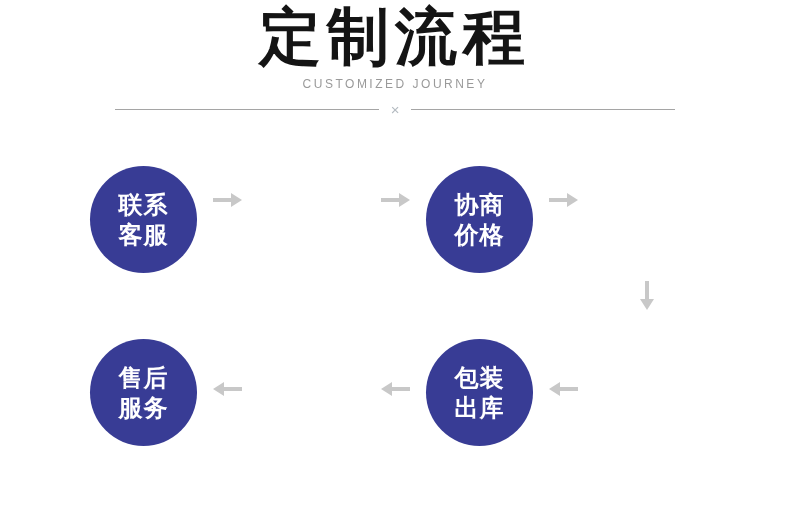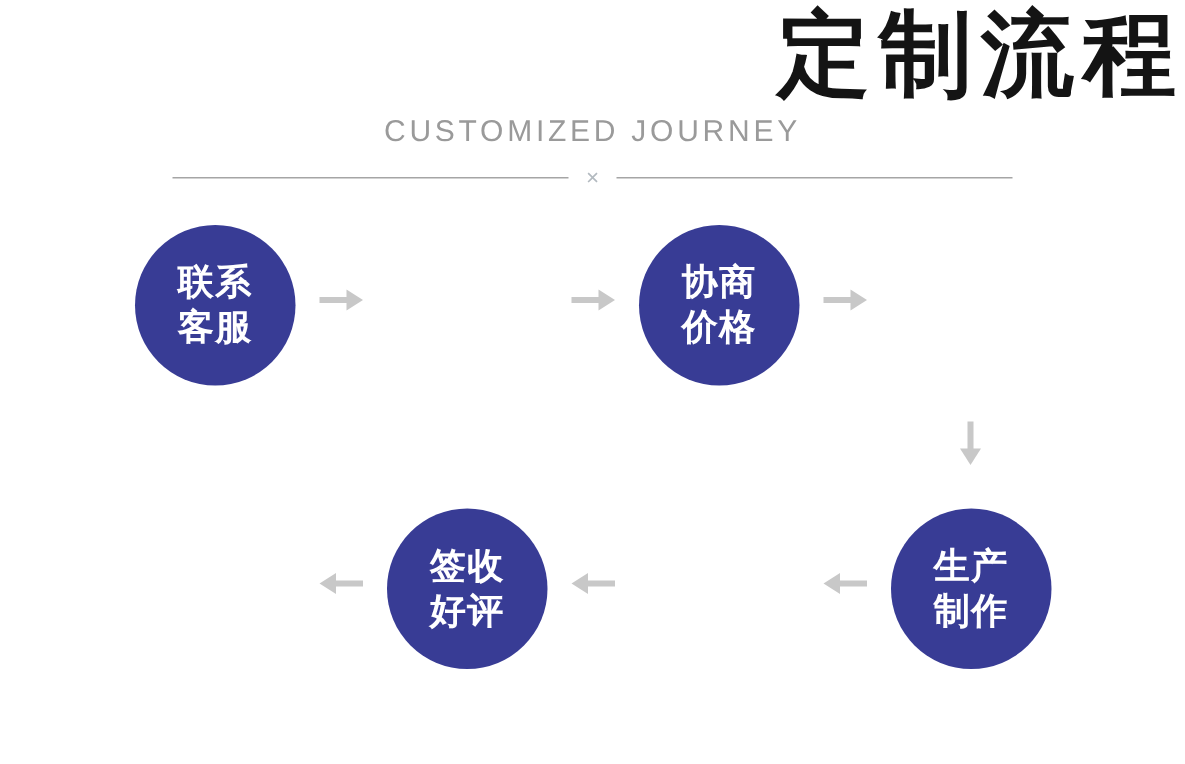--- a/index.html
+++ b/index.html
@@ -19,32 +19,32 @@
     position: relative;
     width: 790px;
     height: 509px;
     background: #ffffff;
     overflow: hidden;
   }
 
   .title {
     margin: 0;
     padding-top: 2px;
-    text-align: right;
+    text-align: center;
     font-size: 62px;
     line-height: 70px;
     font-weight: 900;
     letter-spacing: 6px;
     color: var(--title-text);
   }
 
   .subtitle {
     margin-top: 5px;
     text-align: center;
-    font-size: 20px;
+    font-size: 12px;
     letter-spacing: 2.5px;
     color: var(--subtitle-text);
   }
 
   .divider {
     width: 560px;
     margin: 11px auto 0;
     display: flex;
     align-items: center;
     gap: 12px;
@@ -70,21 +70,21 @@
     display: flex;
     flex-direction: column;
     align-items: center;
     justify-content: center;
     font-size: 24px;
     line-height: 30px;
     font-weight: bold;
     letter-spacing: 1px;
     text-align: center;
   }
-  .row1 { top: 150px; }
+  .row1 { top: 166px; }
   .row2 { top: 339px; }
   .col1 { left: 90px; }
   .col2 { left: 258px; }
   .col3 { left: 426px; justify-content: center; }
   .col4 { left: 594px; }
 
   .arrow { position: absolute; }
 
   .arrow-r { width: 29px; height: 14px; }
   .arrow-r .stem {
@@ -165,34 +165,34 @@
   <div class="arrow arrow-r ar1 ag3">
     <span class="stem"></span>
       <span class="head"></span>
   </div>
 
   <div class="arrow arrow-d adown">
     <span class="stem"></span>
       <span class="head"></span>
   </div>
 
+  <div class="circle row2 col1">
+    <span>售后</span>
+    <span>服务</span>
+  </div>
   <div class="arrow arrow-l ar2 ag1">
     <span class="stem"></span>
       <span class="head"></span>
-  </div>
-  <div class="circle row2 col2">
-    <span>签收</span>
-    <span>好评</span>
   </div>
   <div class="arrow arrow-l ar2 ag2">
     <span class="stem"></span>
       <span class="head"></span>
   </div>
+  <div class="circle row2 col3">
+    <span>包装</span>
+    <span>出库</span>
+  </div>
   <div class="arrow arrow-l ar2 ag3">
     <span class="stem"></span>
       <span class="head"></span>
-  </div>
-  <div class="circle row2 col4">
-    <span>生产</span>
-    <span>制作</span>
   </div>
 
 </div>
 
 </body></html>

